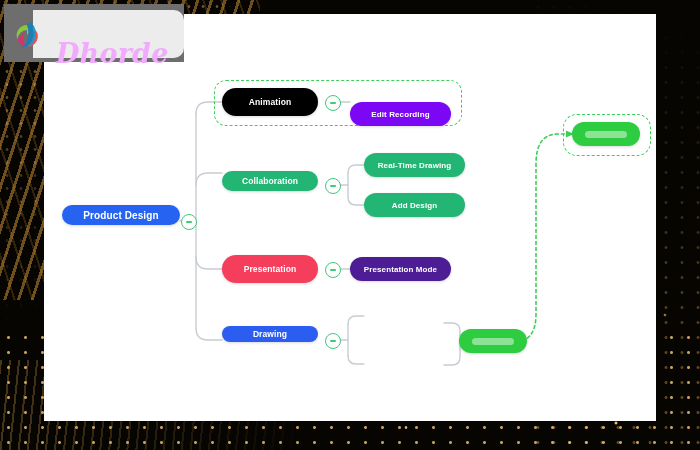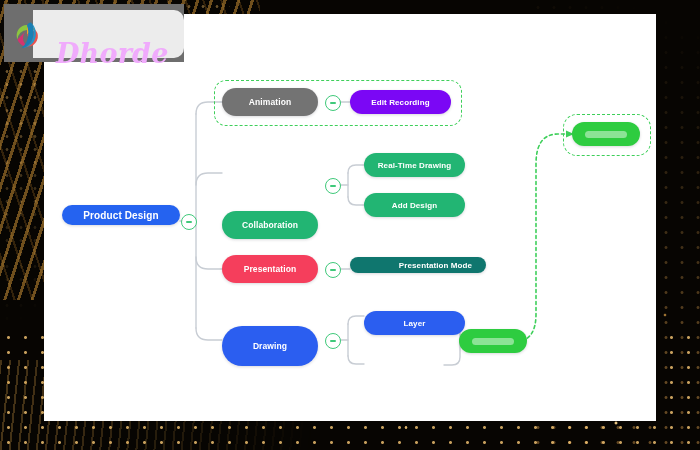--- a/index.html
+++ b/index.html
@@ -189,36 +189,35 @@
         <path d="M442,328 L450,324.4 L450,331.6 Z"></path>
       </g>
     </svg>
 
     <div class="sel" style="left:170px;top:66px;width:246px;height:44px;"></div>
     <div class="sel tight" style="left:519px;top:100px;width:86px;height:40px;"></div>
 
     <div class="node root" style="left:18px;top:191px;width:118px;height:20px;background:#2563f0;">Product Design</div>
     <div class="toggle" style="left:137px;top:200px;"></div>
 
-    <div class="node" style="left:178px;top:74px;width:96px;height:28px;background:#737373;">Animation</div>
+    <div class="node" style="left:178px;top:74px;width:96px;height:28px;background:#000000;">Animation</div>
     <div class="toggle" style="left:281px;top:81px;"></div>
-    <div class="node small" style="left:306px;top:76px;width:101px;height:24px;background:#7b07f5;">Edit Recording</div>
-
-    <div class="node" style="left:178px;top:157px;width:96px;height:28px;background:#22b573;margin-top:40px;">Collaboration</div>
+    <div class="node small" style="left:306px;top:88px;width:101px;height:24px;background:#7b07f5;">Edit Recording</div>
+
+    <div class="node" style="left:178px;top:157px;width:96px;height:20px;background:#22b573;">Collaboration</div>
     <div class="toggle" style="left:281px;top:164px;"></div>
     <div class="node small" style="left:320px;top:139px;width:101px;height:24px;background:#22b573;">Real-Time Drawing</div>
     <div class="node small" style="left:320px;top:179px;width:101px;height:24px;background:#22b573;">Add Design</div>
 
     <div class="node" style="left:178px;top:241px;width:96px;height:28px;background:#f53e5c;text-align:right;">Presentation</div>
     <div class="toggle" style="left:281px;top:248px;"></div>
-    <div class="node small" style="left:306px;top:243px;width:101px;height:16px;background:#0f766e;padding-left:35px;">Presentation Mode</div>
-
-    <div class="node" style="left:178px;top:312px;width:96px;height:40px;background:#2b5ef0;">Drawing</div>
+    <div class="node small" style="left:306px;top:243px;width:101px;height:24px;background:#4c1d95;">Presentation Mode</div>
+
+    <div class="node" style="left:178px;top:312px;width:96px;height:16px;background:#2b5ef0;">Drawing</div>
     <div class="toggle" style="left:281px;top:319px;"></div>
-    <div class="node small" style="left:320px;top:297px;width:101px;height:24px;background:#2b5ef0;">Layer</div>
 
     <div class="node" style="left:415px;top:315px;width:68px;height:24px;background:#2ecc40;">
       <span class="ph-bar"></span>
     </div>
     <div class="node" style="left:528px;top:108px;width:68px;height:24px;background:#2ecc40;">
       <span class="ph-bar"></span>
     </div>
 
   </div>
 

